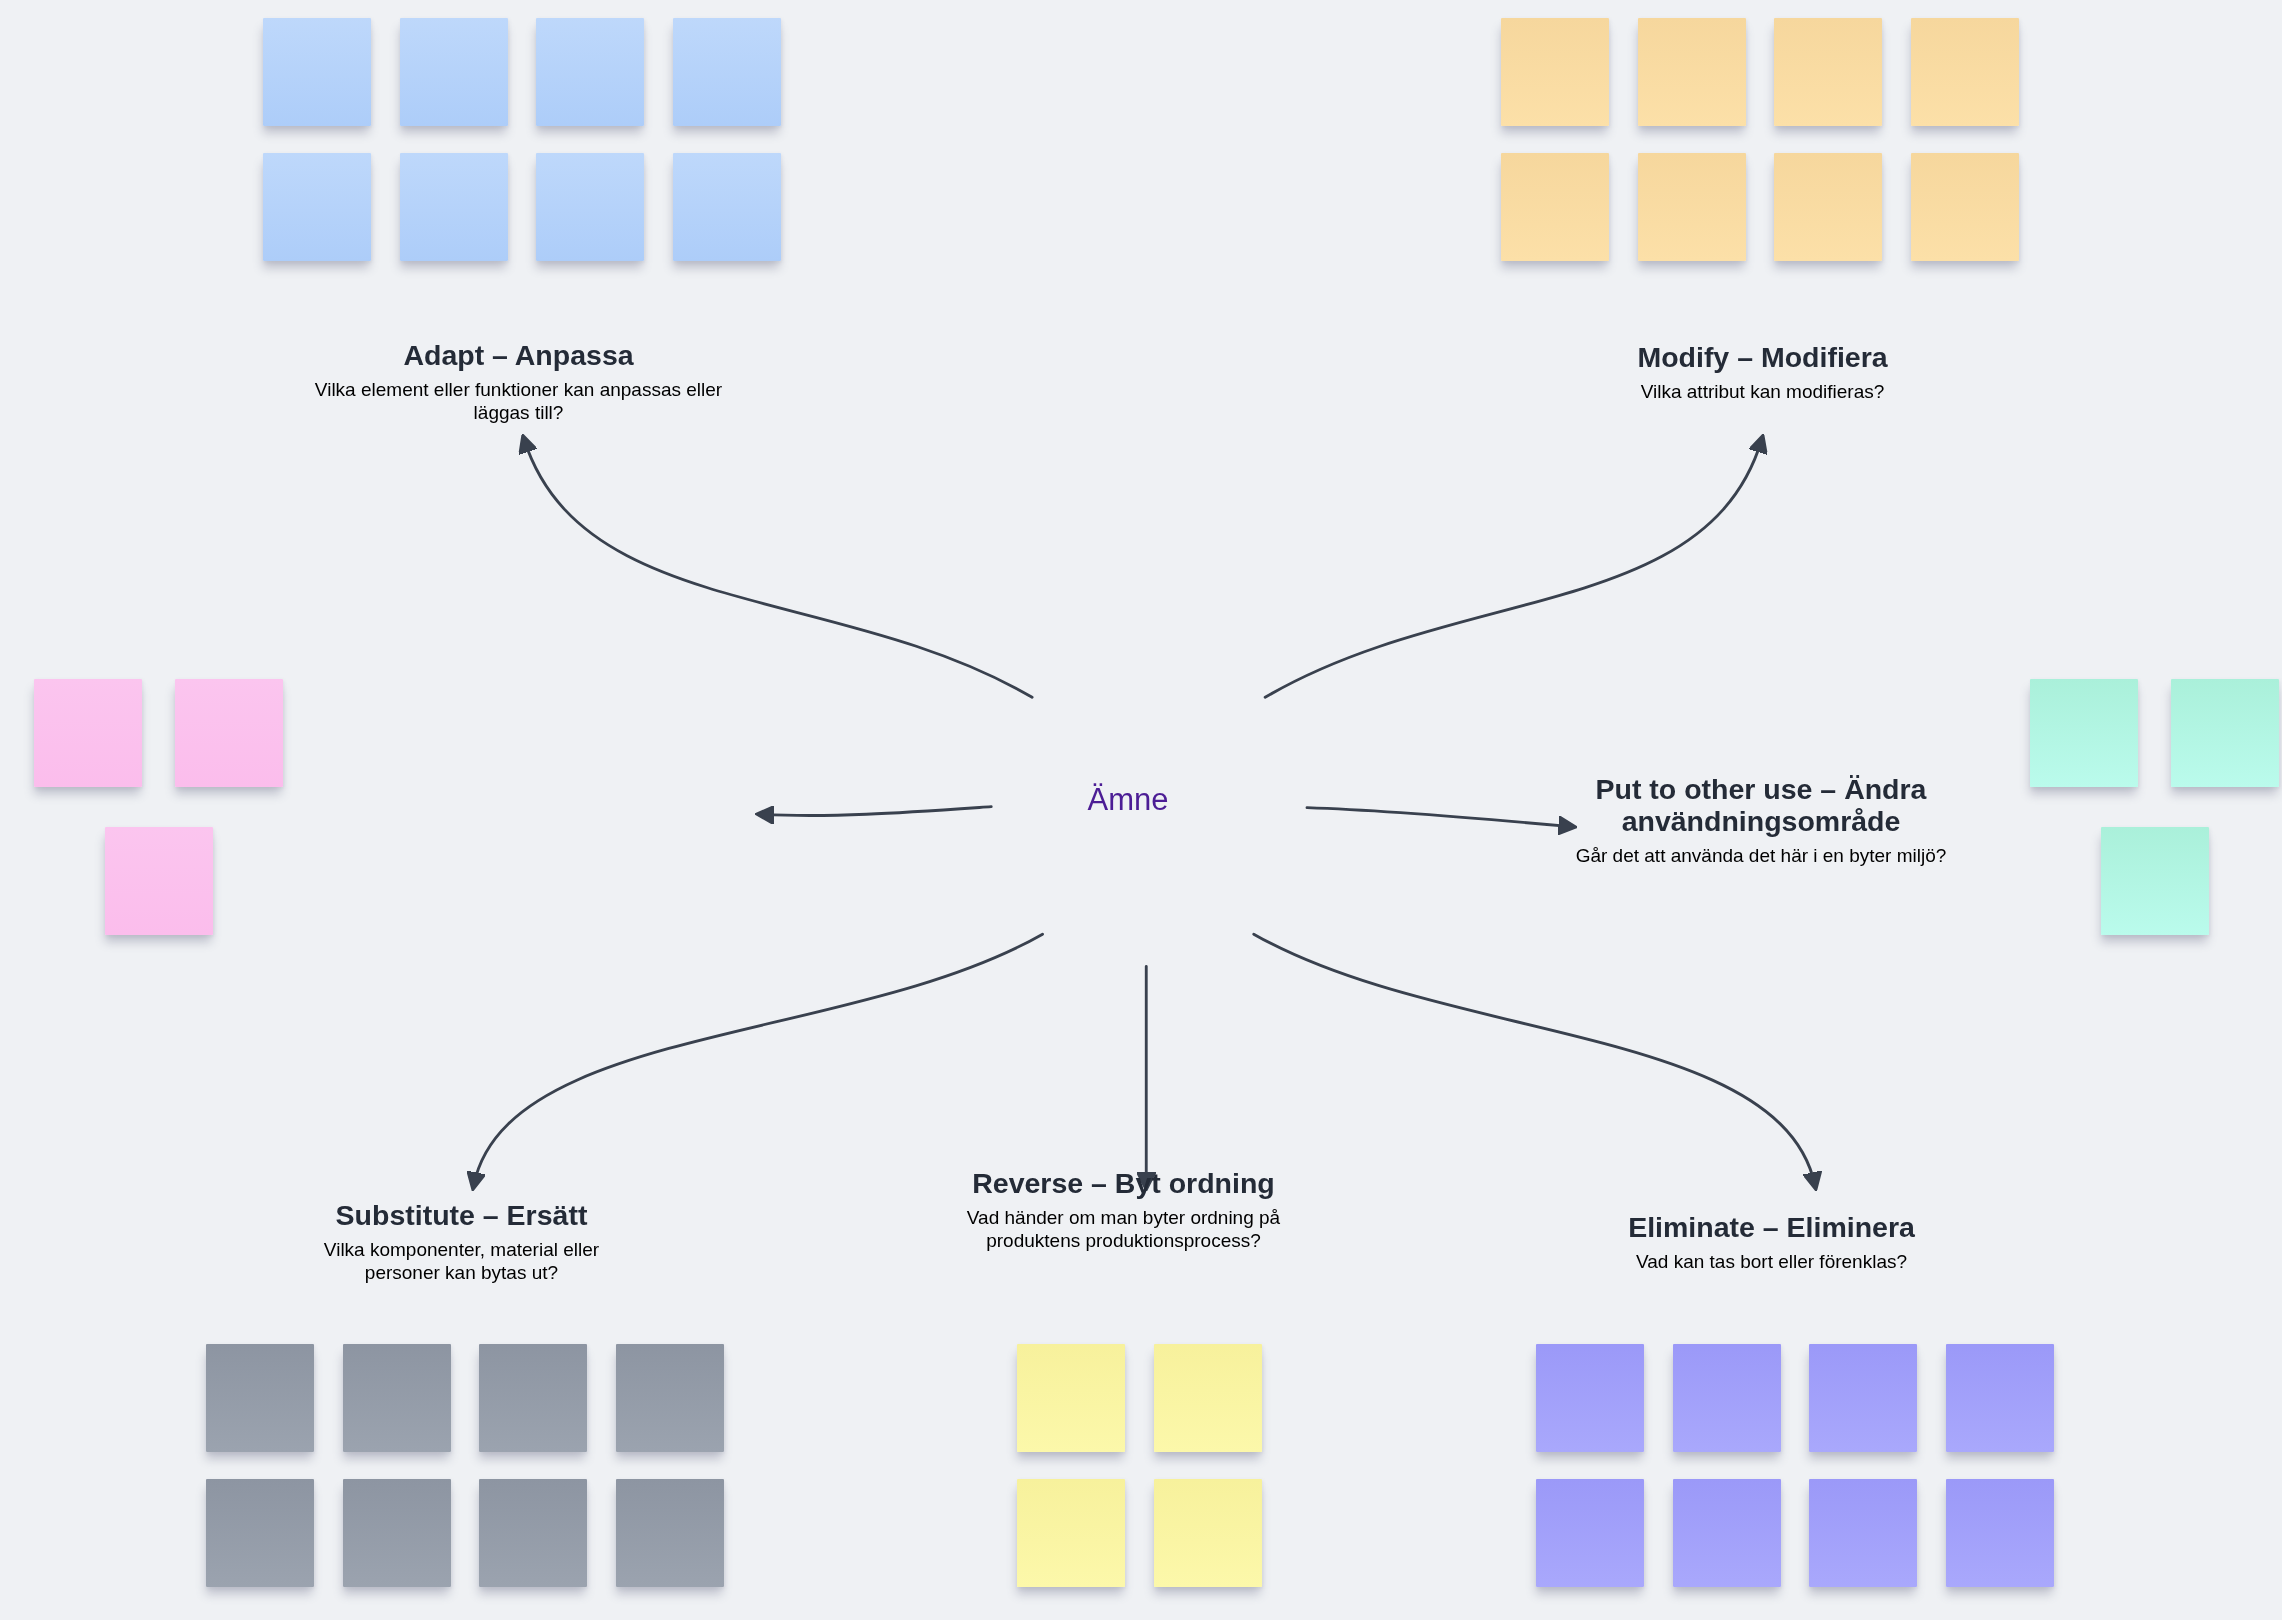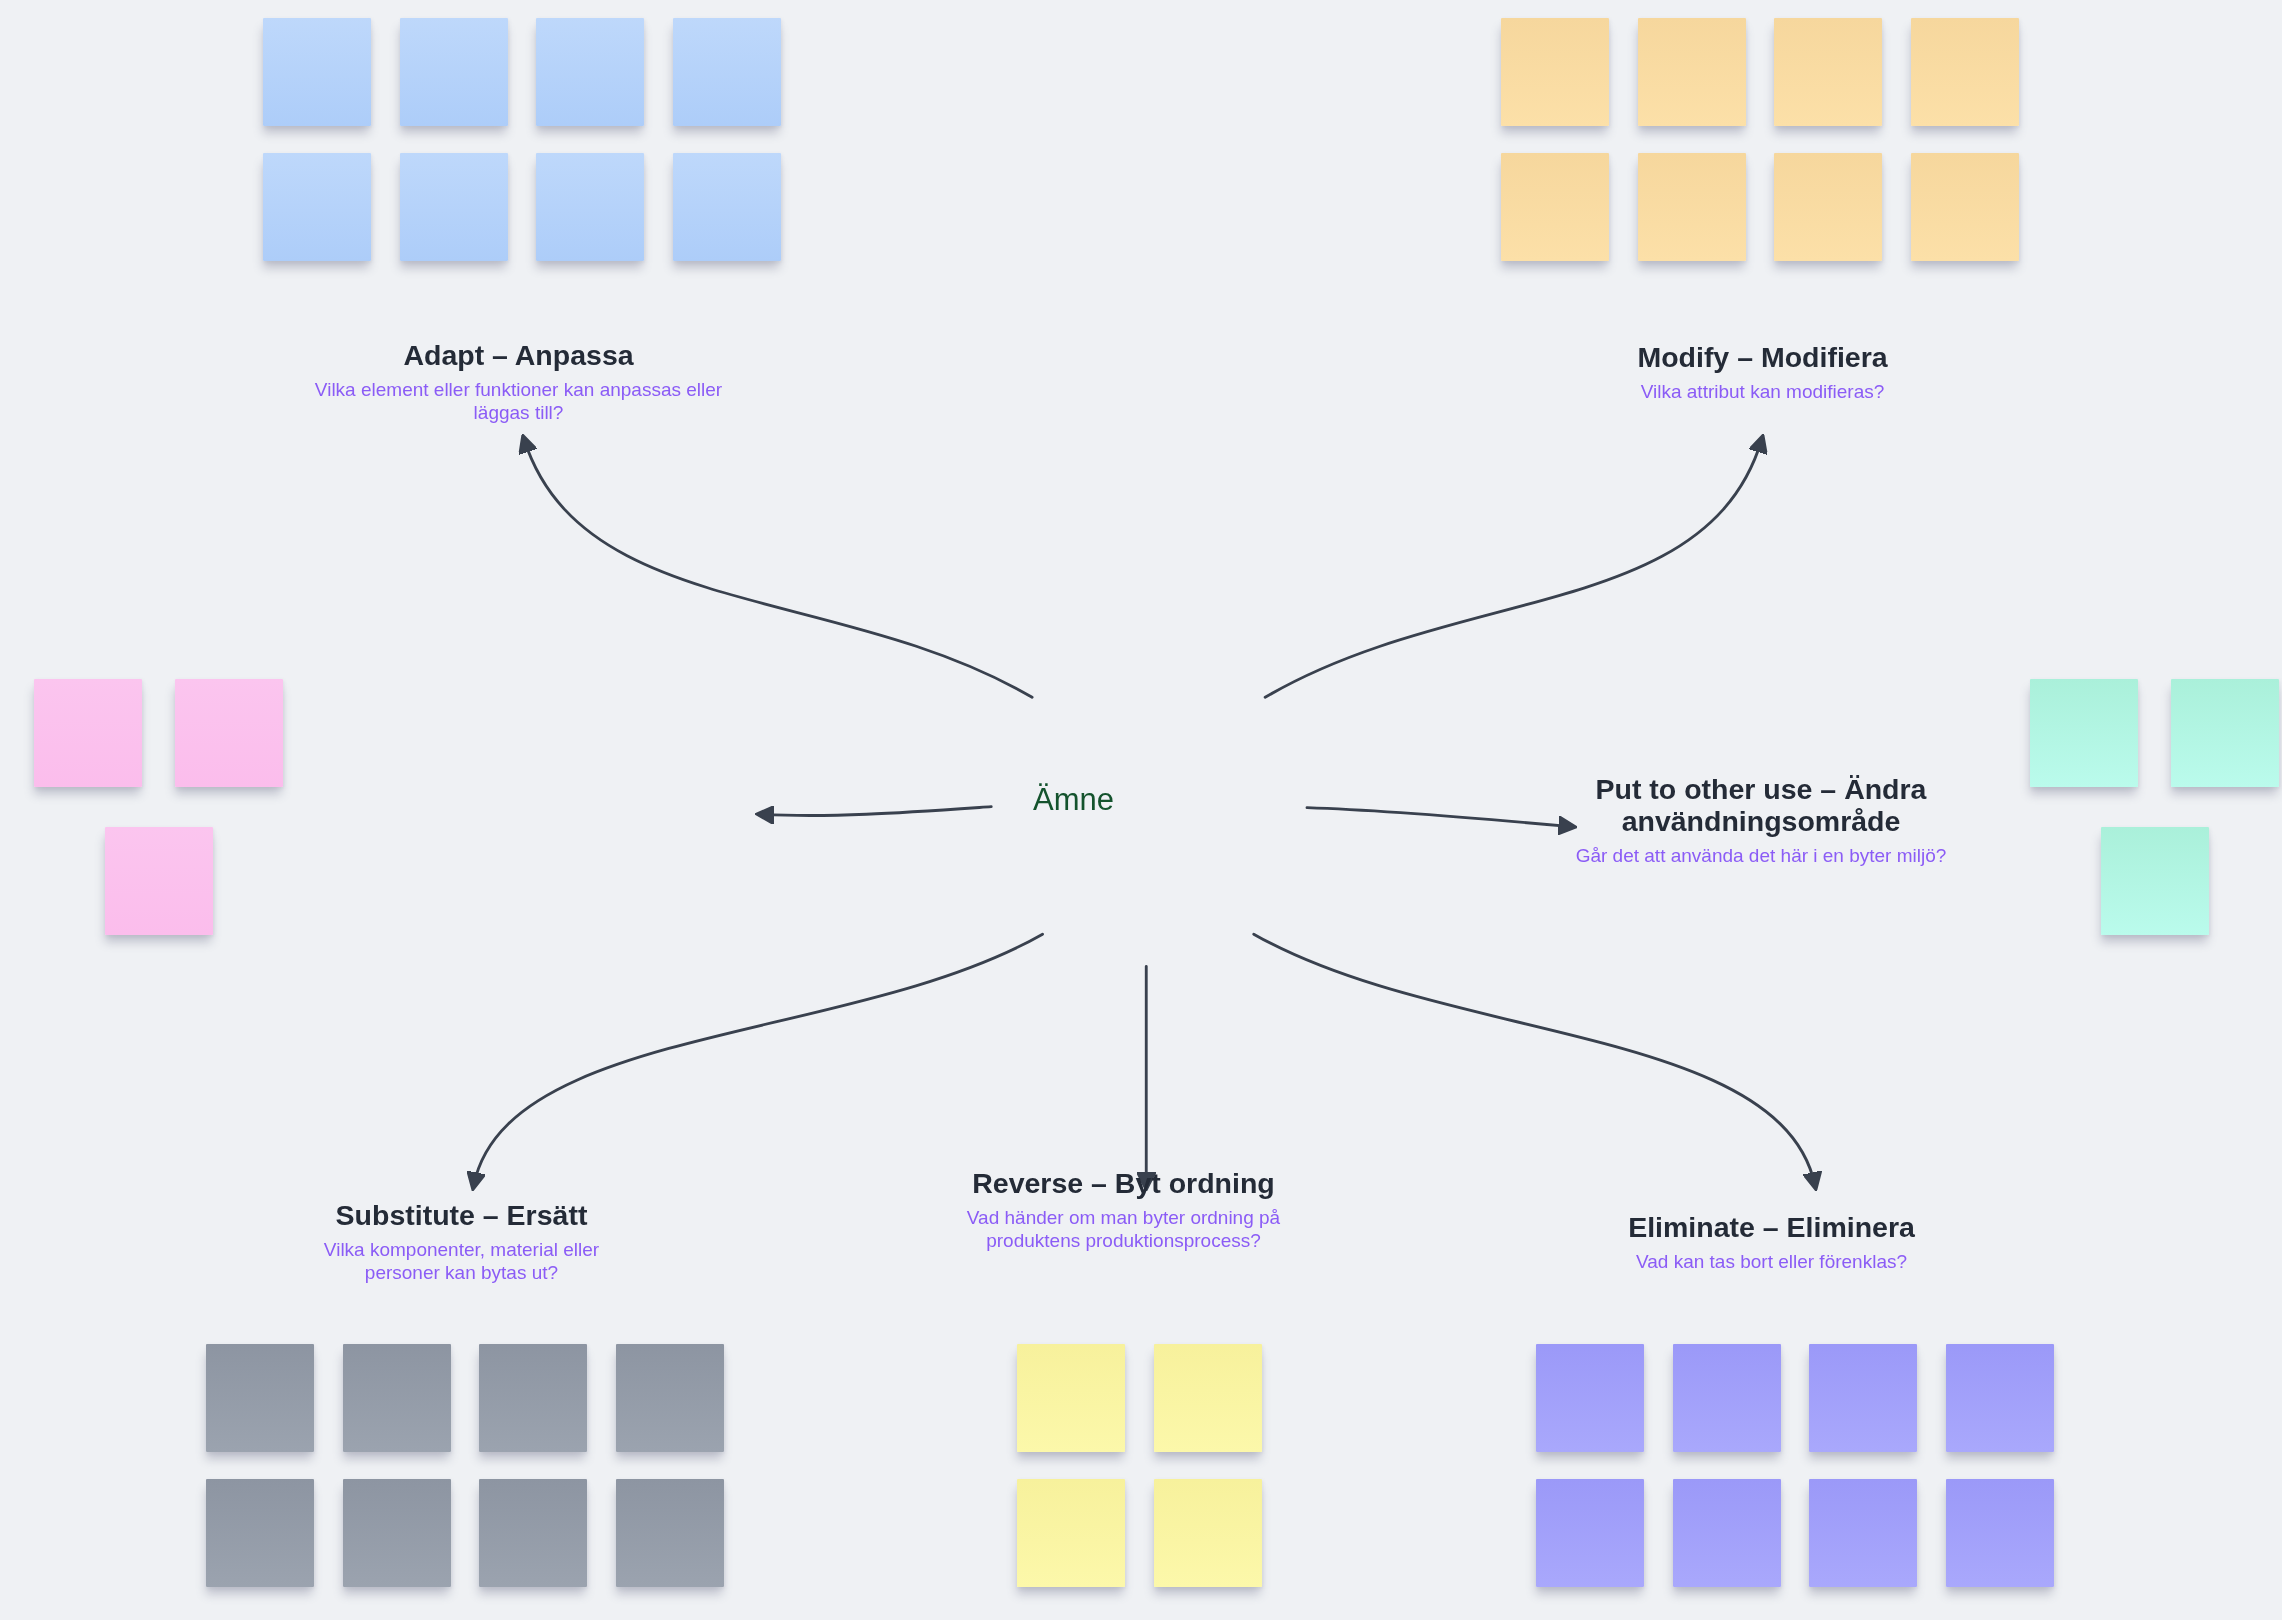--- a/index.html
+++ b/index.html
@@ -61,38 +61,39 @@
     font-size: 28.5px;
     line-height: 1.12;
     font-weight: 700;
     color: #242b37;
   }
   .section-label p {
     margin: 0;
     font-size: 19px;
     line-height: 1.22;
     font-weight: 400;
-    color: #8b5cf6;
+    color: #000000;
   }
   #label-adapt      { left: 295px;  top: 340px;  width: 447px; }
   #label-modify     { left: 1539px; top: 342px;  width: 447px; }
   #label-combine    { left: 368px;  top: 774px;  width: 323px; }
   #label-ptou       { left: 1571px; top: 774px;  width: 380px; }
   #label-substitute { left: 295px;  top: 1200px; width: 333px; }
   #label-reverse    { left: 924px;  top: 1168px; width: 399px; }
   #label-eliminate  { left: 1572px; top: 1212px; width: 399px; }
 
   .center-topic {
     position: absolute;
     left: 1033px;
     top: 782px;
     width: 190px;
+    text-align: center;
     font-size: 31px;
     font-weight: 400;
-    color: #14532d;
+    color: #4c1d95;
   }
 
   .arrows {
     position: absolute;
     left: 0;
     top: 0;
     pointer-events: none;
   }
   .arrows path, .arrows line { pointer-events: stroke; }
 </style>

